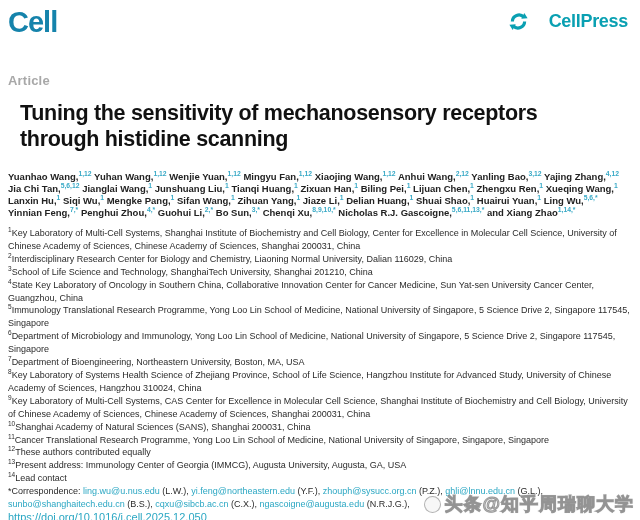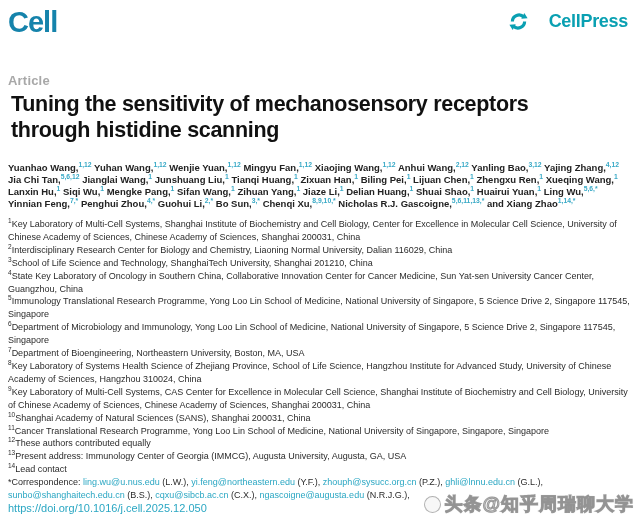--- a/index.html
+++ b/index.html
@@ -65,21 +65,21 @@
           <polygon points="18.6,2.2 22.4,8.4 15.2,8.8" fill="#0aa0b2"></polygon>
           <path d="M19 12 a7.5 7.5 0 0 1 -13 5" fill="none" stroke="#0aa0b2" stroke-width="3.6"></path>
           <polygon points="5.4,21.8 1.6,15.6 8.8,15.2" fill="#0aa0b2"></polygon>
         </svg>
       </span>
       <span>CellPress</span>
     </div>
   </div>
 
   <div class="kicker">Article</div>
-  <h1 class="title" style="margin:3px;">Tuning the sensitivity of mechanosensory receptors through histidine scanning</h1>
+  <h1 class="title" style="margin:12px;">Tuning the sensitivity of mechanosensory receptors through histidine scanning</h1>
 
   <div class="authors" id="authors"><span>Yuanhao Wang,</span><sup>1,12</sup> <span>Yuhan Wang,</span><sup>1,12</sup> <span>Wenjie Yuan,</span><sup>1,12</sup> <span>Mingyu Fan,</span><sup>1,12</sup> <span>Xiaojing Wang,</span><sup>1,12</sup> <span>Anhui Wang,</span><sup>2,12</sup> <span>Yanling Bao,</span><sup>3,12</sup> <span>Yajing Zhang,</span><sup>4,12</sup> <span>Jia Chi Tan,</span><sup>5,6,12</sup> <span>Jianglai Wang,</span><sup>1</sup> <span>Junshuang Liu,</span><sup>1</sup> <span>Tianqi Huang,</span><sup>1</sup> <span>Zixuan Han,</span><sup>1</sup> <span>Biling Pei,</span><sup>1</sup> <span>Lijuan Chen,</span><sup>1</sup> <span>Zhengxu Ren,</span><sup>1</sup> <span>Xueqing Wang,</span><sup>1</sup> <span>Lanxin Hu,</span><sup>1</sup> <span>Siqi Wu,</span><sup>1</sup> <span>Mengke Pang,</span><sup>1</sup> <span>Sifan Wang,</span><sup>1</sup> <span>Zihuan Yang,</span><sup>1</sup> <span>Jiaze Li,</span><sup>1</sup> <span>Delian Huang,</span><sup>1</sup> <span>Shuai Shao,</span><sup>1</sup> <span>Huairui Yuan,</span><sup>1</sup> <span>Ling Wu,</span><sup>5,6,*</sup> <span>Yinnian Feng,</span><sup>7,*</sup> <span>Penghui Zhou,</span><sup>4,*</sup> <span>Guohui Li,</span><sup>2,*</sup> <span>Bo Sun,</span><sup>3,*</sup> <span>Chenqi Xu,</span><sup>8,9,10,*</sup> <span>Nicholas R.J. Gascoigne,</span><sup>5,6,11,13,*</sup> <span>and Xiang Zhao</span><sup>1,14,*</sup></div>
 
   <div class="affils" id="affils">
       <div><sup>1</sup>Key Laboratory of Multi-Cell Systems, Shanghai Institute of Biochemistry and Cell Biology, Center for Excellence in Molecular Cell Science, University of Chinese Academy of Sciences, Chinese Academy of Sciences, Shanghai 200031, China</div>
       <div><sup>2</sup>Interdisciplinary Research Center for Biology and Chemistry, Liaoning Normal University, Dalian 116029, China</div>
       <div><sup>3</sup>School of Life Science and Technology, ShanghaiTech University, Shanghai 201210, China</div>
       <div><sup>4</sup>State Key Laboratory of Oncology in Southern China, Collaborative Innovation Center for Cancer Medicine, Sun Yat-sen University Cancer Center, Guangzhou, China</div>
       <div><sup>5</sup>Immunology Translational Research Programme, Yong Loo Lin School of Medicine, National University of Singapore, 5 Science Drive 2, Singapore 117545, Singapore</div>
       <div><sup>6</sup>Department of Microbiology and Immunology, Yong Loo Lin School of Medicine, National University of Singapore, 5 Science Drive 2, Singapore 117545, Singapore</div>

